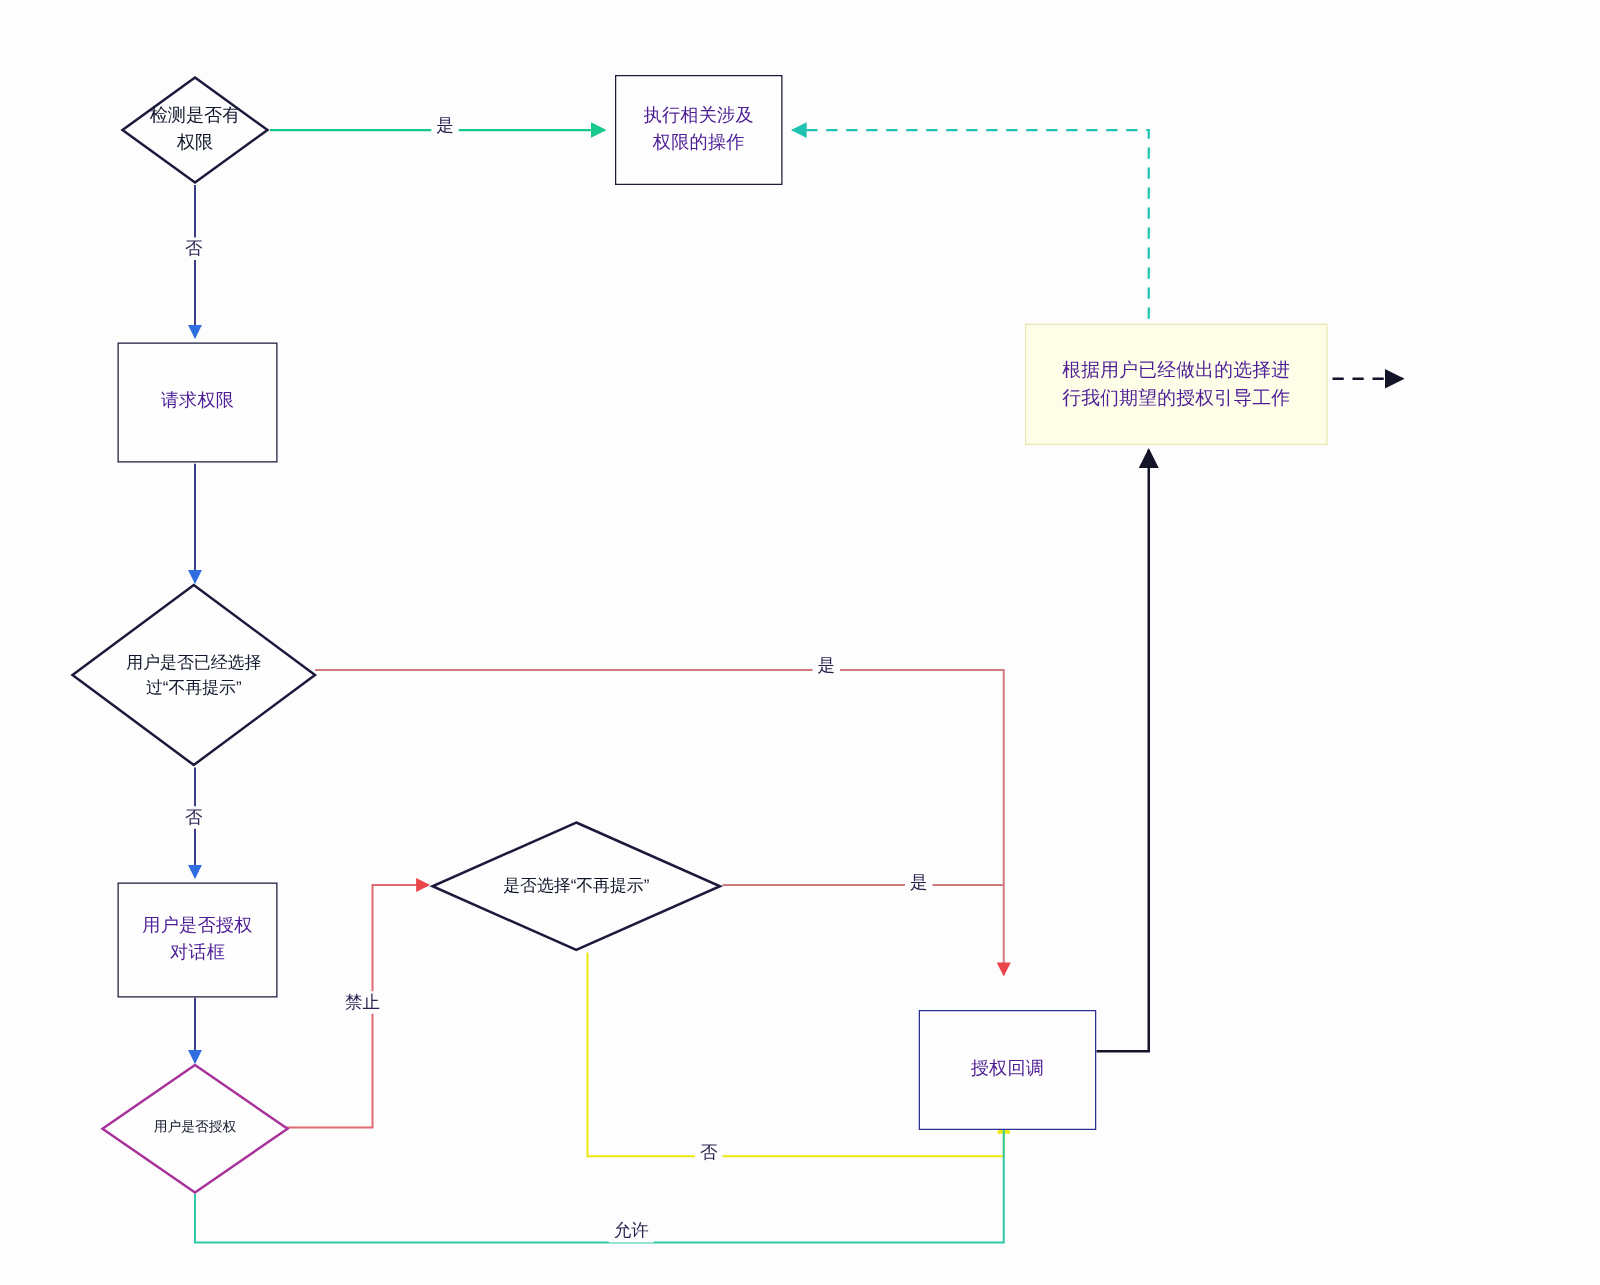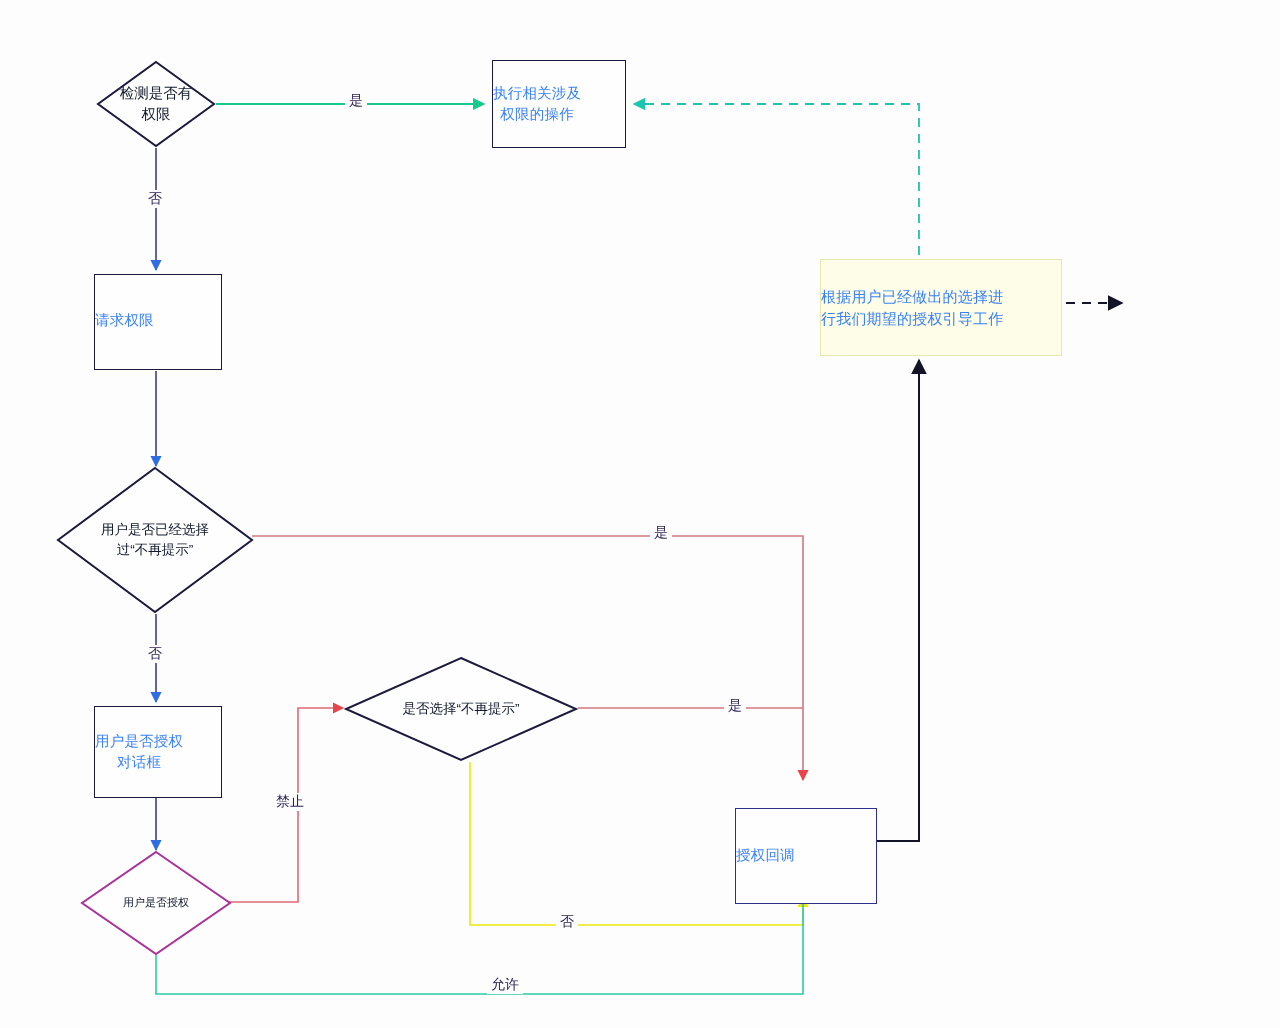--- a/index.html
+++ b/index.html
@@ -22,23 +22,23 @@
     left: 0;
     top: 0;
     width: 1280px;
     height: 1028px;
   }
   .node {
     position: absolute;
     box-sizing: border-box;
     display: flex;
     align-items: center;
-    justify-content: flex-start;
+    justify-content: center;
     text-align: center;
-    color: #3b82f6;
+    color: #4c1d95;
     font-size: 14.5px;
     line-height: 1.45;
     letter-spacing: 0.2px;
     white-space: pre-line;
     z-index: 3;
   }
   .rect {
     border: 1.6px solid #1b1a3d;
     background: #fefefe;
   }
@@ -145,21 +145,21 @@
     </svg>
     <div class="diamond-label">检测是否有
 权限</div>
   </div>
 
   <div class="node rect" style="left:492px; top:60px; width:134px; height:88px;">
     <span>执行相关涉及
 权限的操作</span>
   </div>
 
-  <div class="node rect" style="left:94px; top:274px; width:128px; height:96px;font-family:Liberation Mono, monospace;">
+  <div class="node rect" style="left:94px; top:274px; width:128px; height:96px;">
     <span>请求权限</span>
   </div>
 
   <div class="diamond-wrap" style="left:56px; top:466px; width:198px; height:148px;">
     <svg width="198" height="148" viewBox="0 0 198 148">
       <polygon points="99,2 196,74 99,146 2,74" fill="#fefefe" stroke="#1b1a3d" stroke-width="2"></polygon>
     </svg>
     <div class="diamond-label" style="font-size:13.5px;">用户是否已经选择
 过“不再提示”</div>
   </div>

